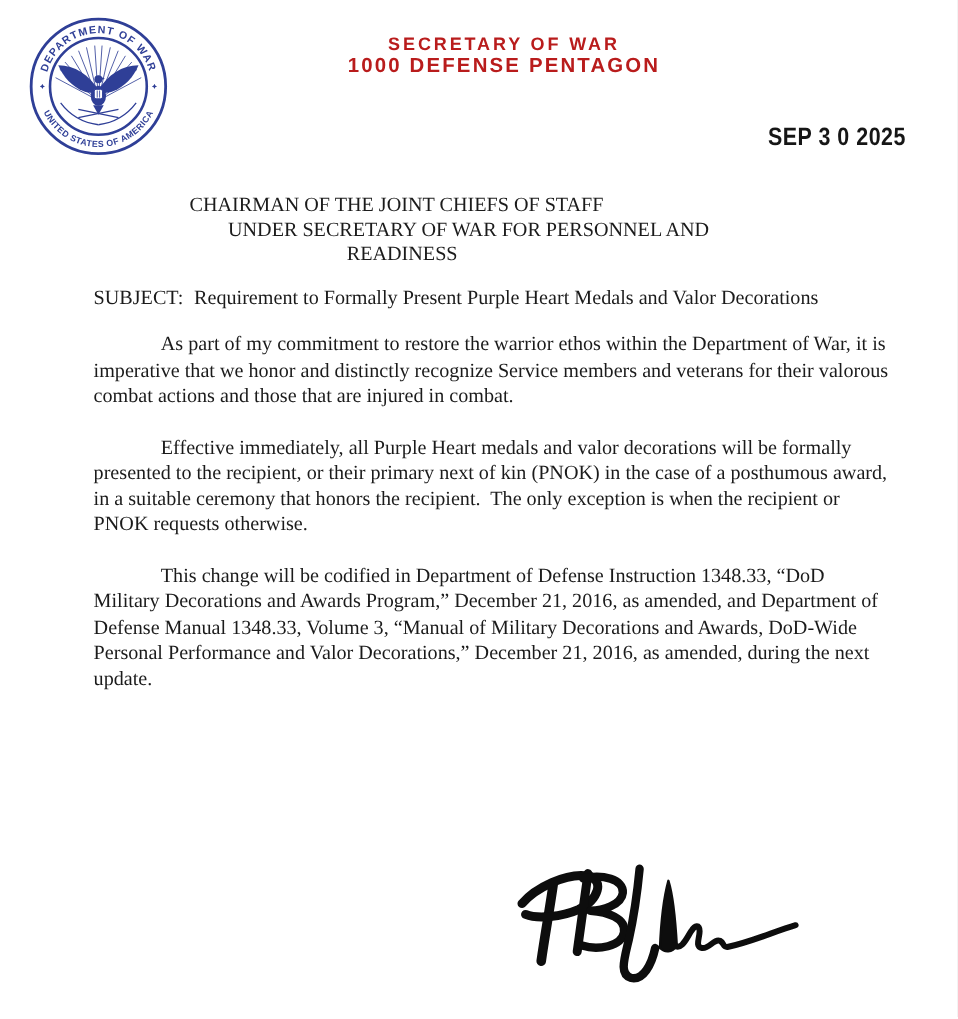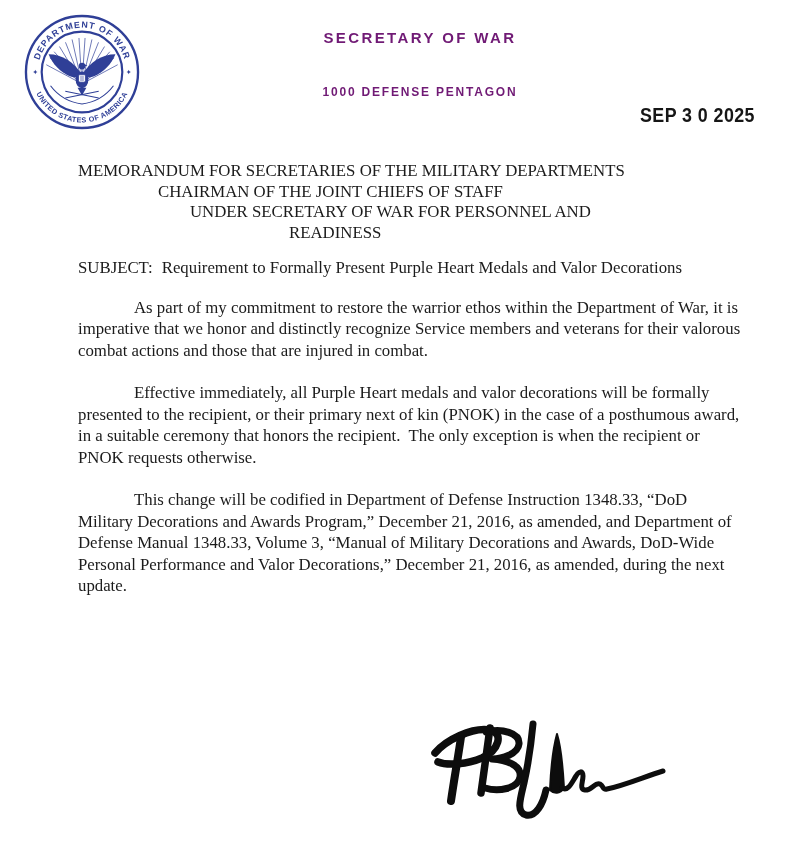--- a/index.html
+++ b/index.html
@@ -15,24 +15,24 @@
 
   
   .seal { position:absolute; left:23px; top:11px; width:118px; height:122px; }
   .seal text { font-family:"Liberation Sans", sans-serif; font-weight:bold; }
 
   .letterhead-text {
     position:absolute; top:29px; left:100px; width:640px;
     text-align:center;
     font-family:"Liberation Sans", sans-serif;
     font-weight:bold;
-    color:#701a75;
+    color:#b91c1c;
   }
   .office-line   { font-size:15px; letter-spacing:2.4px; line-height:18px; }
-  .address-line  { font-size:12px; letter-spacing:1.8px; line-height:16.5px;margin-top:37px; }
+  .address-line  { font-size:17px; letter-spacing:1.8px; line-height:16.5px; }
 
   .date-stamp {
     position:absolute; left:640px; top:103px;
     font-family:"Liberation Sans", sans-serif;
     font-weight:bold; font-size:21px; letter-spacing:0.5px;
     color:#161616;
     transform:scaleX(0.85); transform-origin:left top;
     white-space:pre;
   }
 
@@ -119,21 +119,20 @@
   </svg>
 
   <div class="letterhead-text">
     <div class="office-line">SECRETARY OF WAR</div>
     <div class="address-line">1000 DEFENSE PENTAGON</div>
   </div>
 
   <div class="date-stamp">SEP 3 0 2025</div>
 
   <div class="content">
-    <div class="memo-line memo-line-0">MEMORANDUM FOR SECRETARIES OF THE MILITARY DEPARTMENTS</div>
     <div class="memo-line memo-line-1">CHAIRMAN OF THE JOINT CHIEFS OF STAFF</div>
     <div class="memo-line memo-line-2">UNDER SECRETARY OF WAR FOR PERSONNEL AND</div>
     <div class="memo-line memo-line-3">READINESS</div>
 
     <div class="subject-row">
       <span>SUBJECT:</span><span class="subject-text">Requirement to Formally Present Purple Heart Medals and Valor Decorations</span>
     </div>
 
     <p class="body-para first">As part of my commitment to restore the warrior ethos within the Department of War, it is imperative that we honor and distinctly recognize Service members and veterans for their valorous combat actions and those that are injured in combat.</p>
     <p class="body-para">Effective immediately, all Purple Heart medals and valor decorations will be formally presented to the recipient, or their primary next of kin (PNOK) in the case of a posthumous award, in a suitable ceremony that honors the recipient.  The only exception is when the recipient or PNOK requests otherwise.</p>

